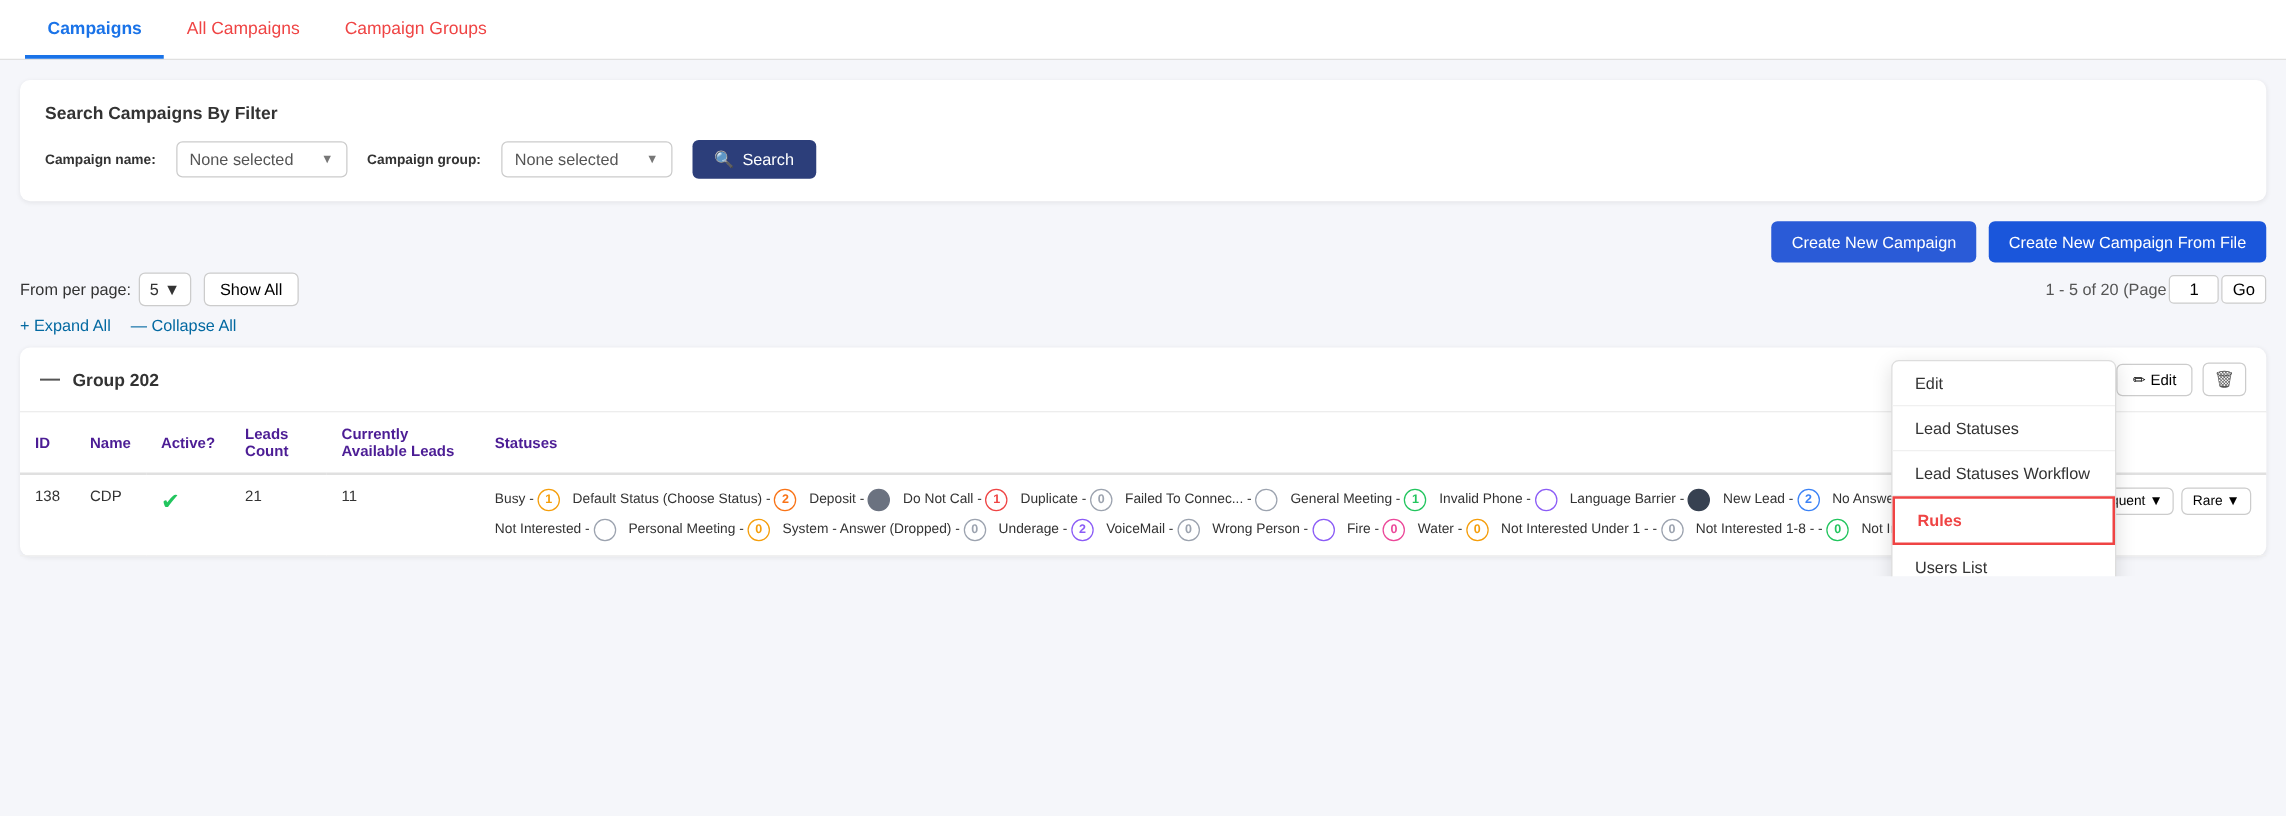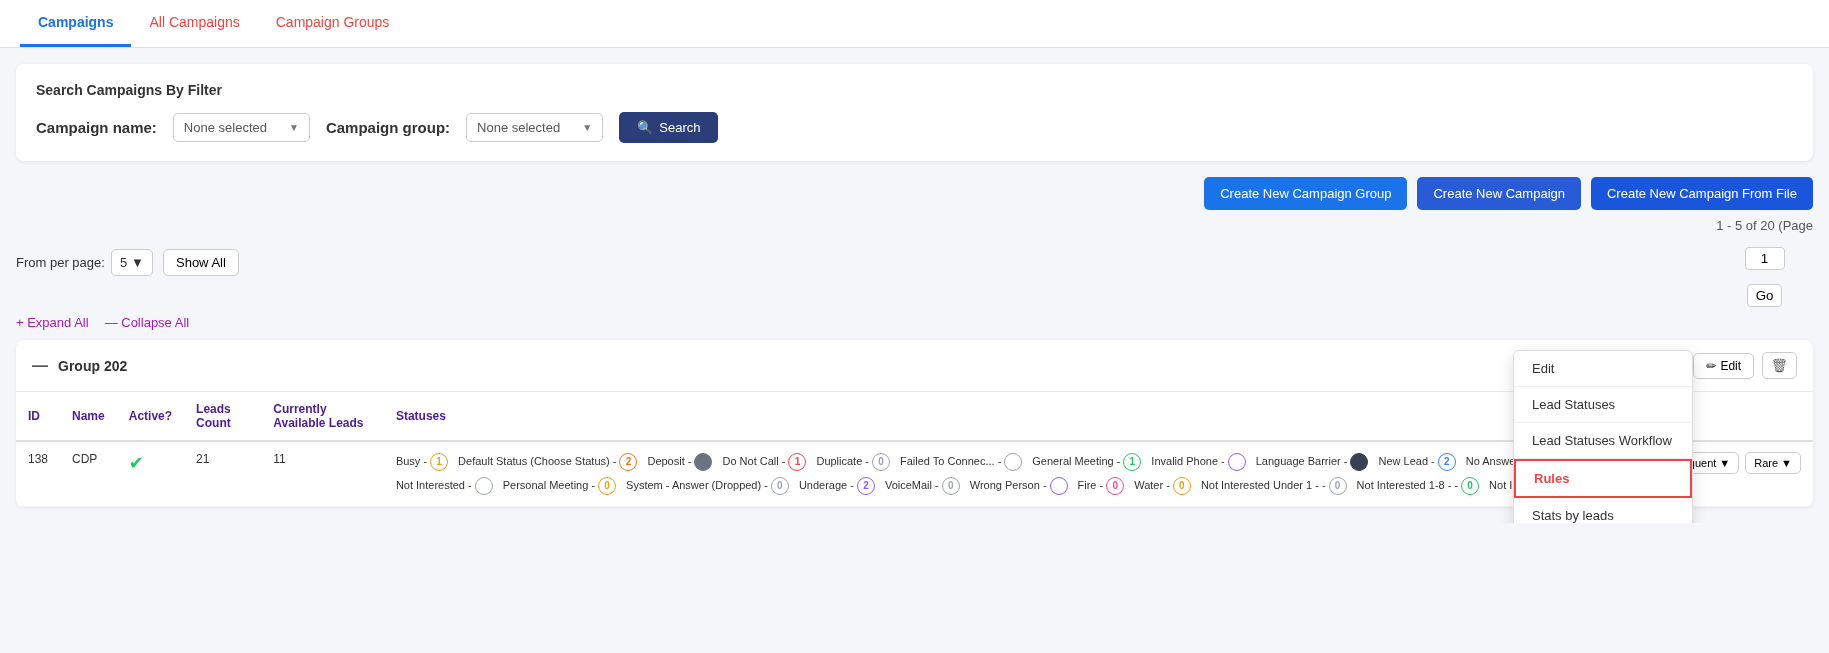--- a/index.html
+++ b/index.html
@@ -7,42 +7,42 @@
 
     
     .top-tabs { background: #fff; border-bottom: 1px solid #e0e0e0; padding: 0 20px; display: flex; gap: 0; }
     .top-tab { padding: 14px 18px; cursor: pointer; color: #ef4444; font-size: 14px; border-bottom: 3px solid transparent; }
     .top-tab.active { color: #1a73e8; border-bottom: 3px solid #1a73e8; font-weight: 600; }
 
     
     .filter-card { background: #fff; margin: 16px; border-radius: 8px; padding: 18px 20px; box-shadow: 0 1px 4px rgba(0,0,0,0.07); }
     .filter-title { font-weight: 700; font-size: 14px; margin-bottom: 14px; }
     .filter-row { display: flex; align-items: center; gap: 16px; flex-wrap: wrap; }
-    .filter-label { font-weight: 600; font-size: 15px; }
+    .filter-label { font-weight: 600; font-size: 11px; }
     .filter-select { display: flex; align-items: center; border: 1px solid #ccc; border-radius: 5px; padding: 6px 10px; background: #fff; cursor: pointer; gap: 22px; min-width: 130px; font-size: 13px; color: #555; }
     .filter-select .chevron { font-size: 10px; color: #777; }
     .search-btn { background: #2c3e7a; color: #fff; border: none; border-radius: 5px; padding: 8px 18px; cursor: pointer; font-size: 13px; display: flex; align-items: center; gap: 6px; }
 
     
     .action-bar { display: flex; justify-content: flex-end; align-items: center; gap: 10px; margin: 0 16px 8px 16px; }
     .btn-blue { background: #1a73e8; color: #fff; border: none; border-radius: 5px; padding: 9px 16px; cursor: pointer; font-size: 13px; font-weight: 500; }
     .btn-blue-dark { background: #2a5bd7; }
 
     
     .controls-row { display: flex; align-items: center; gap: 10px; margin: 0 16px 8px 16px; flex-wrap: wrap; }
     .items-per-page { display: flex; align-items: center; gap: 6px; font-size: 13px; }
     .ipp-select { border: 1px solid #ccc; border-radius: 5px; padding: 5px 8px; background: #fff; cursor: pointer; display: flex; align-items: center; gap: 4px; font-size: 13px; }
     .show-all-btn { border: 1px solid #ccc; border-radius: 5px; padding: 5px 12px; background: #fff; cursor: pointer; font-size: 13px; }
-    .pagination-info { margin-left: auto; font-size: 13px; color: #555; display: flex; align-items: center; gap: 14px; flex-direction: column; }
+    .pagination-info { margin-left: auto; font-size: 13px; color: #555; display: flex; align-items: center; gap: 2px; }
     .page-input { border: 1px solid #ccc; border-radius: 4px; width: 40px; padding: 3px 5px; text-align: center; }
     .go-btn { border: 1px solid #ccc; border-radius: 4px; padding: 3px 8px; background: #fff; cursor: pointer; }
 
     
     .expand-row { display: flex; gap: 16px; margin: 0 16px 10px 16px; }
-    .expand-btn { background: none; border: none; cursor: pointer; font-size: 13px; color: #a21caf; display: flex; align-items: center; gap: 4px; }
+    .expand-btn { background: none; border: none; cursor: pointer; font-size: 13px; color: #0369a1; display: flex; align-items: center; gap: 4px; }
 
     
     .table-card { background: #fff; margin: 0 16px 16px 16px; border-radius: 8px; box-shadow: 0 1px 4px rgba(0,0,0,0.07); overflow: visible; position: relative; }
     .group-header { display: flex; align-items: center; padding: 12px 16px; border-bottom: 1px solid #e8e8e8; gap: 10px; }
     .group-collapse { font-size: 16px; cursor: pointer; color: #555; font-weight: bold; }
     .group-name { font-weight: 700; font-size: 14px; }
     .group-actions { margin-left: auto; display: flex; gap: 8px; align-items: center; }
     .edit-btn { border: 1px solid #ccc; border-radius: 5px; padding: 5px 12px; background: #fff; cursor: pointer; font-size: 12px; display: flex; align-items: center; gap: 4px; }
     .delete-btn { border: 1px solid #ccc; border-radius: 5px; padding: 5px 8px; background: #fff; cursor: pointer; color: #555; }
 
@@ -103,21 +103,20 @@
       <span class="chevron">▼</span>
     </div>
     <button class="search-btn">
       <span>🔍</span>
       <span>Search</span>
     </button>
   </div>
 </div>
 
 <div class="action-bar">
-  <button class="btn-blue">Create New Campaign Group</button>
   <button class="btn-blue btn-blue-dark">Create New Campaign</button>
   <button class="btn-blue" style="background:#1a56db;">Create New Campaign From File</button>
 </div>
 
 <div class="controls-row">
   <div class="items-per-page">
     <span>From per page:</span>
     <div class="ipp-select">
       <span>5</span>
       <span>▼</span>
@@ -277,17 +276,16 @@
         </td>
       </tr>
     </tbody>
   </table>
 
   <div class="context-menu" id="context-menu">
       <div class="context-menu-item">Edit</div>
       <div class="context-menu-item">Lead Statuses</div>
       <div class="context-menu-item">Lead Statuses Workflow</div>
       <div class="context-menu-item highlighted">Rules</div>
-      <div class="context-menu-item">Stats by leads</div>
       <div class="context-menu-item">Users List</div>
       <div class="context-menu-item">Leads</div>
     </div>
 </div>
 
 </body></html>

